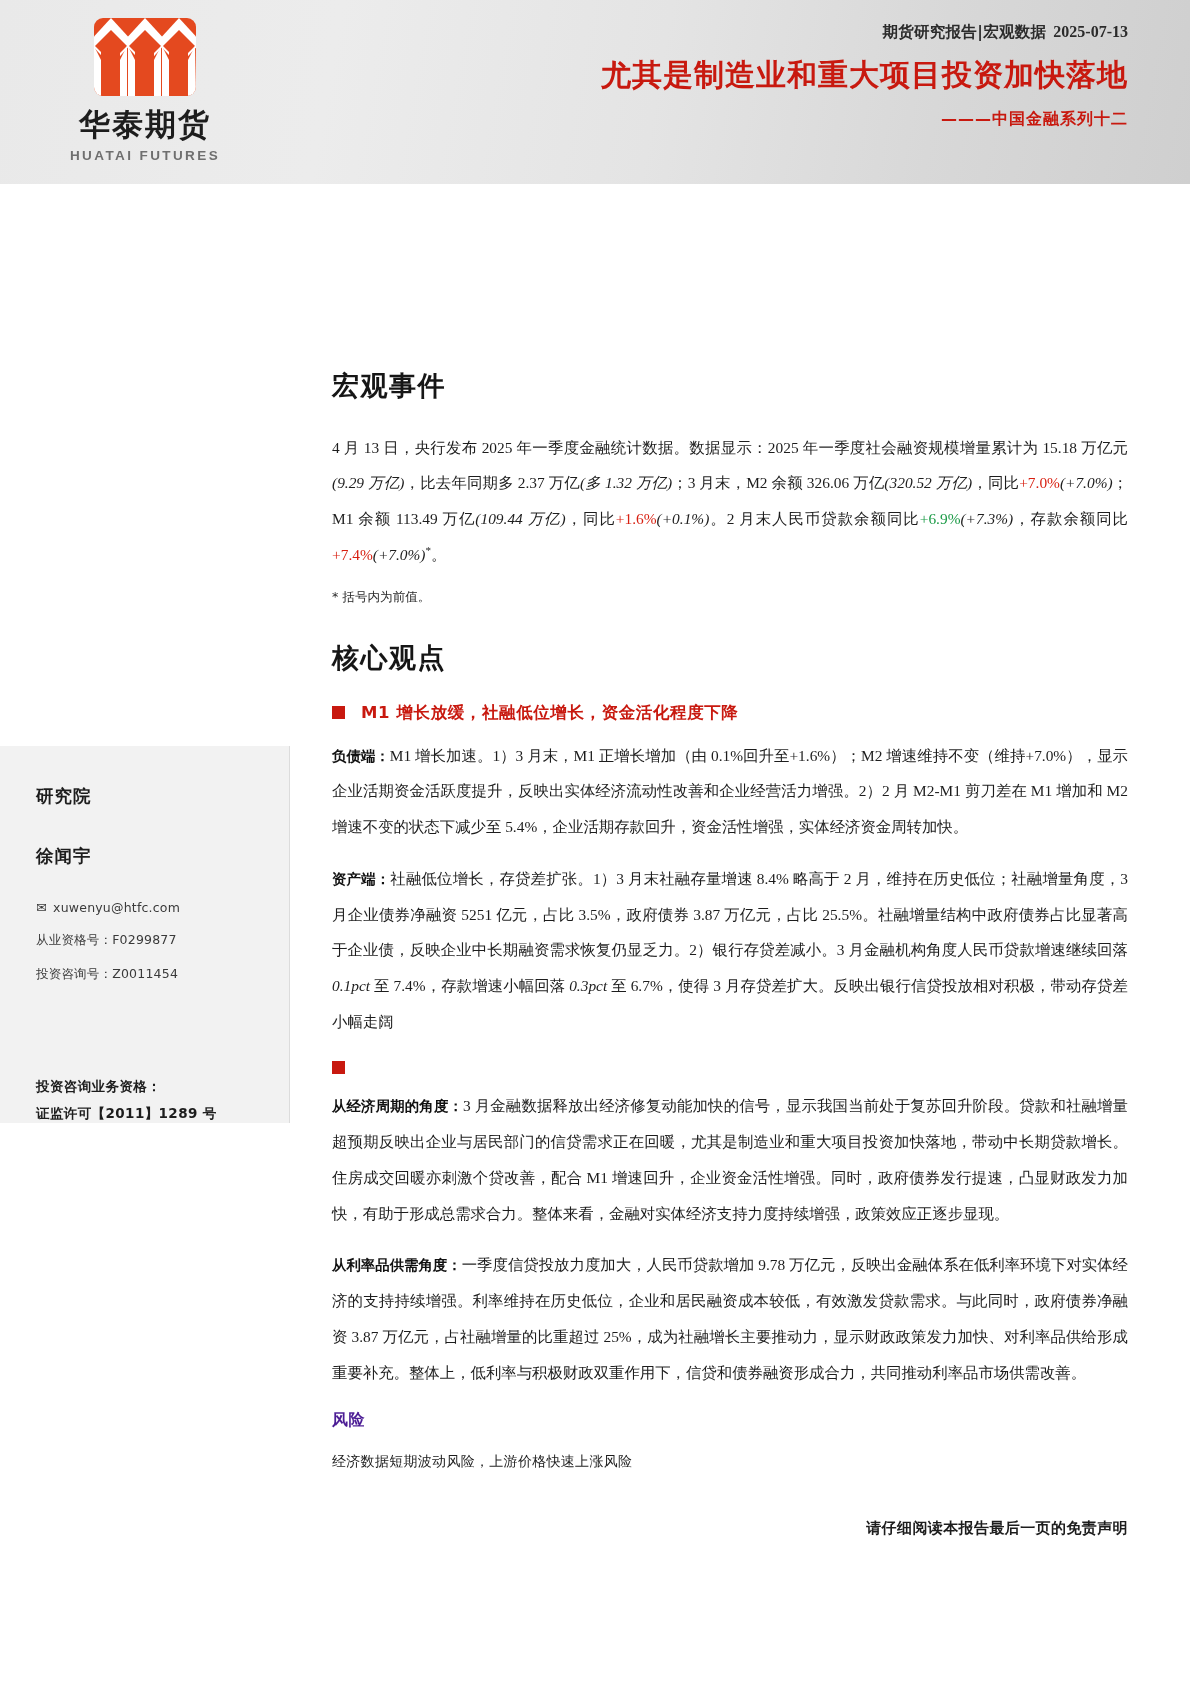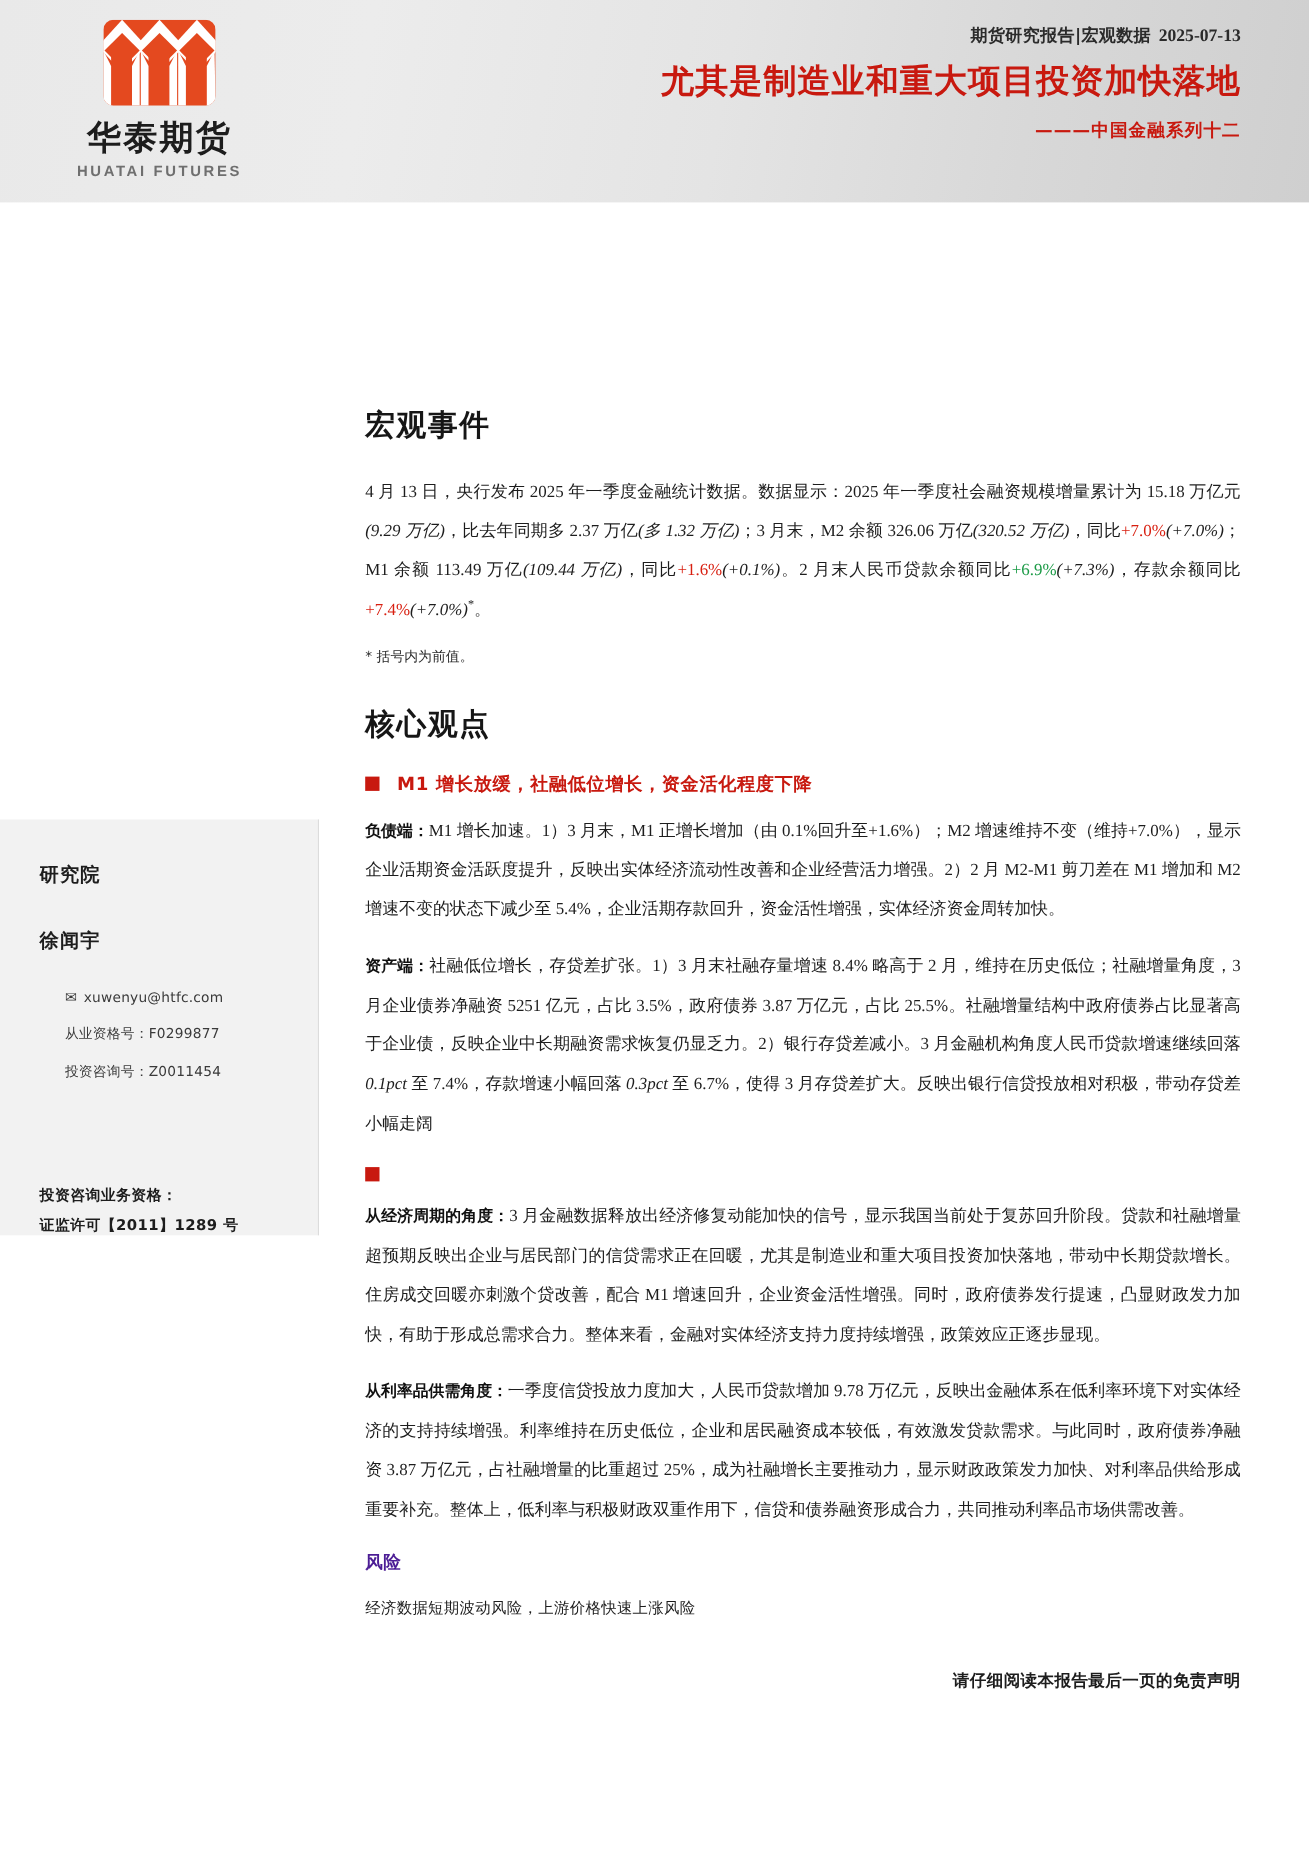--- a/index.html
+++ b/index.html
@@ -125,21 +125,20 @@
     letter-spacing: 1px;
     margin-bottom: 32px;
   }
   .sb-line {
     font-family: "DejaVu Sans", sans-serif;
     font-size: 12.5px;
     color: #3a3a3a;
     margin-bottom: 17px;
     letter-spacing: 0.2px;
     white-space: nowrap;
-    margin-left: 23px;
   }
   .sb-line .mail-ico {
     display: inline-block;
     margin-right: 6px;
     font-size: 13px;
     color: #3a3a3a;
   }
   .sb-gap { height: 78px; }
   .sb-qual-title {
     font-family: "DejaVu Sans", sans-serif;

